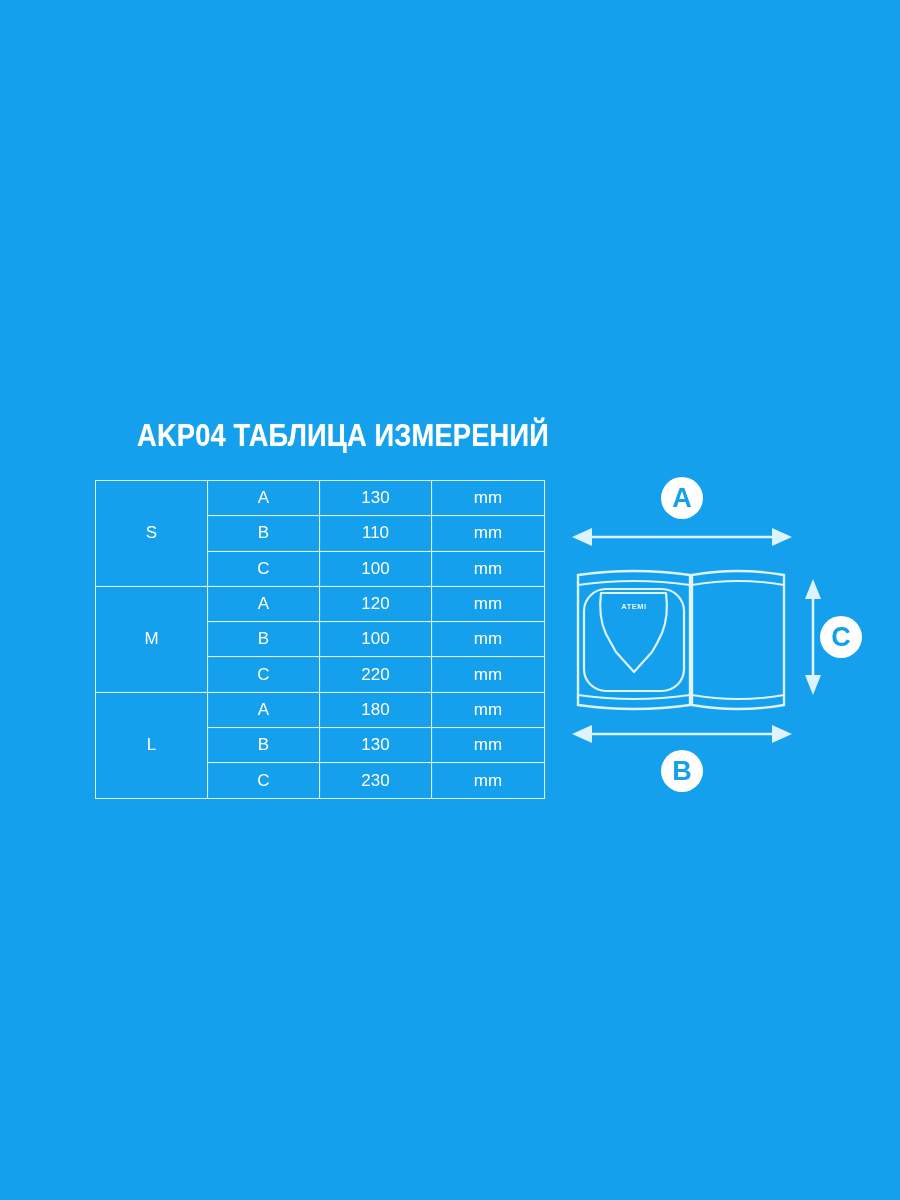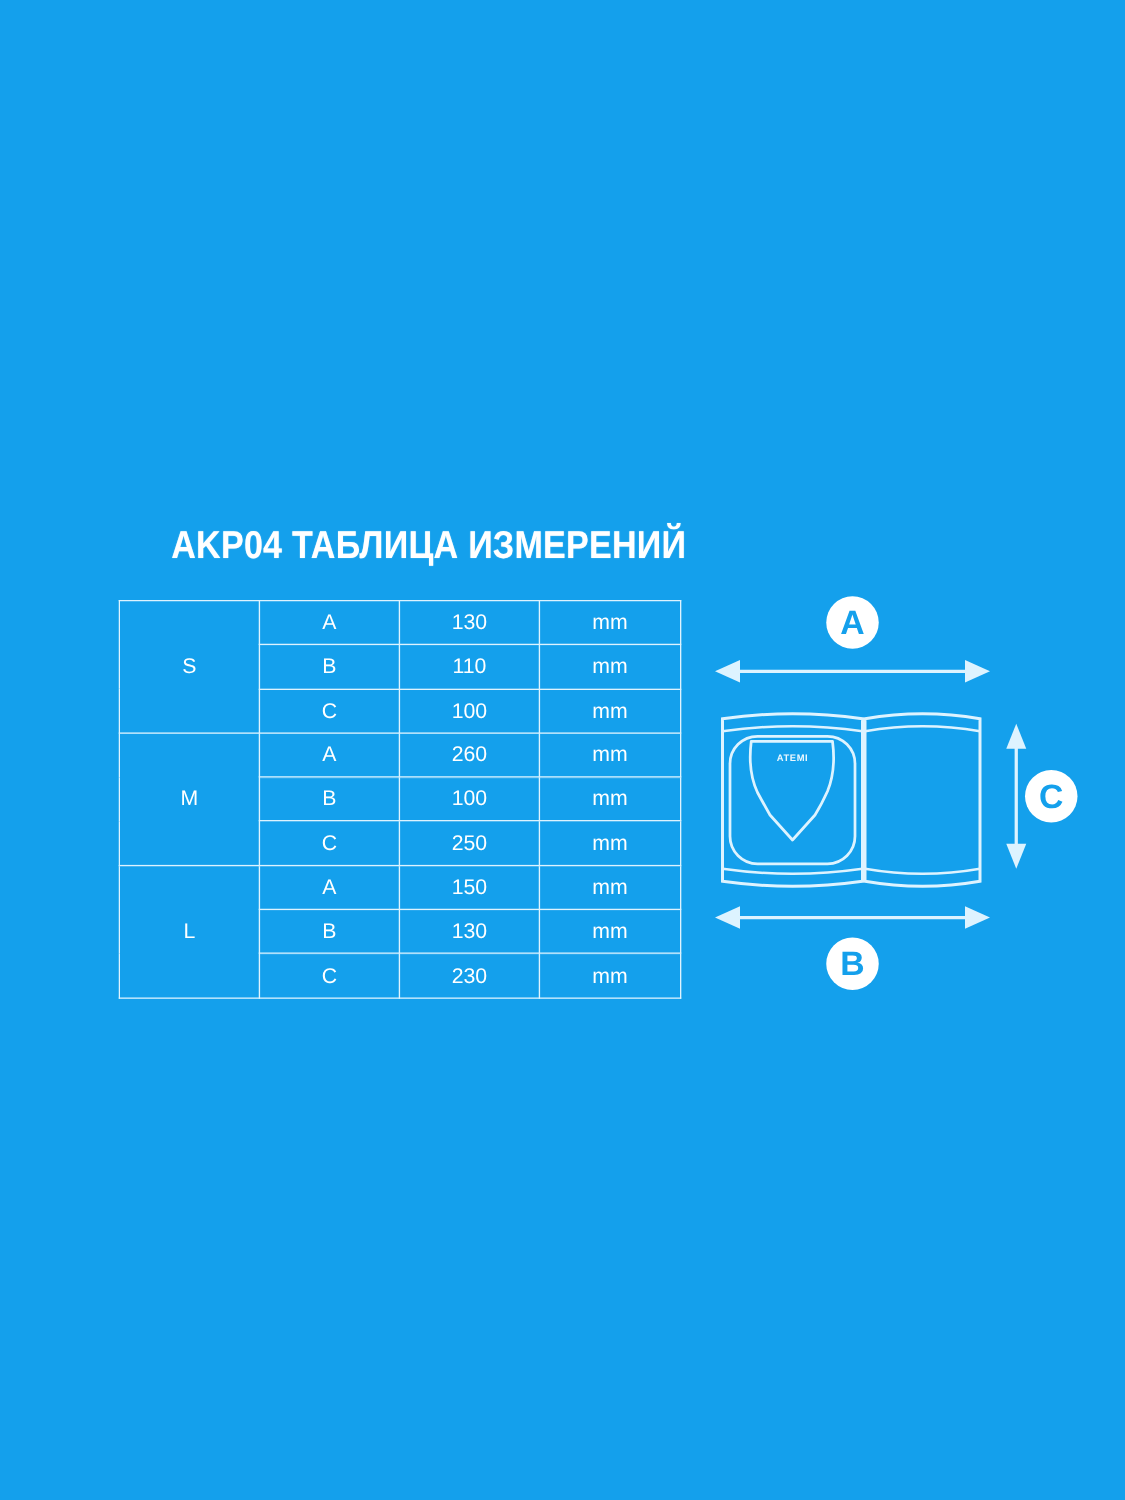--- a/index.html
+++ b/index.html
@@ -111,38 +111,38 @@
       </tr>
       <tr>
         <td class="dim-cell">C</td>
         <td class="val-cell">100</td>
         <td class="unit-cell">mm</td>
       </tr>
 
       <tr>
         <td class="size-cell" rowspan="3">M</td>
         <td class="dim-cell">A</td>
-        <td class="val-cell">260</td>
+        <td class="val-cell">120</td>
         <td class="unit-cell">mm</td>
       </tr>
       <tr>
         <td class="dim-cell">B</td>
         <td class="val-cell">100</td>
         <td class="unit-cell">mm</td>
       </tr>
       <tr>
         <td class="dim-cell">C</td>
-        <td class="val-cell">250</td>
+        <td class="val-cell">220</td>
         <td class="unit-cell">mm</td>
       </tr>
 
       <tr>
         <td class="size-cell" rowspan="3">L</td>
         <td class="dim-cell">A</td>
-        <td class="val-cell">150</td>
+        <td class="val-cell">180</td>
         <td class="unit-cell">mm</td>
       </tr>
       <tr>
         <td class="dim-cell">B</td>
         <td class="val-cell">130</td>
         <td class="unit-cell">mm</td>
       </tr>
       <tr>
         <td class="dim-cell">C</td>
         <td class="val-cell">230</td>

